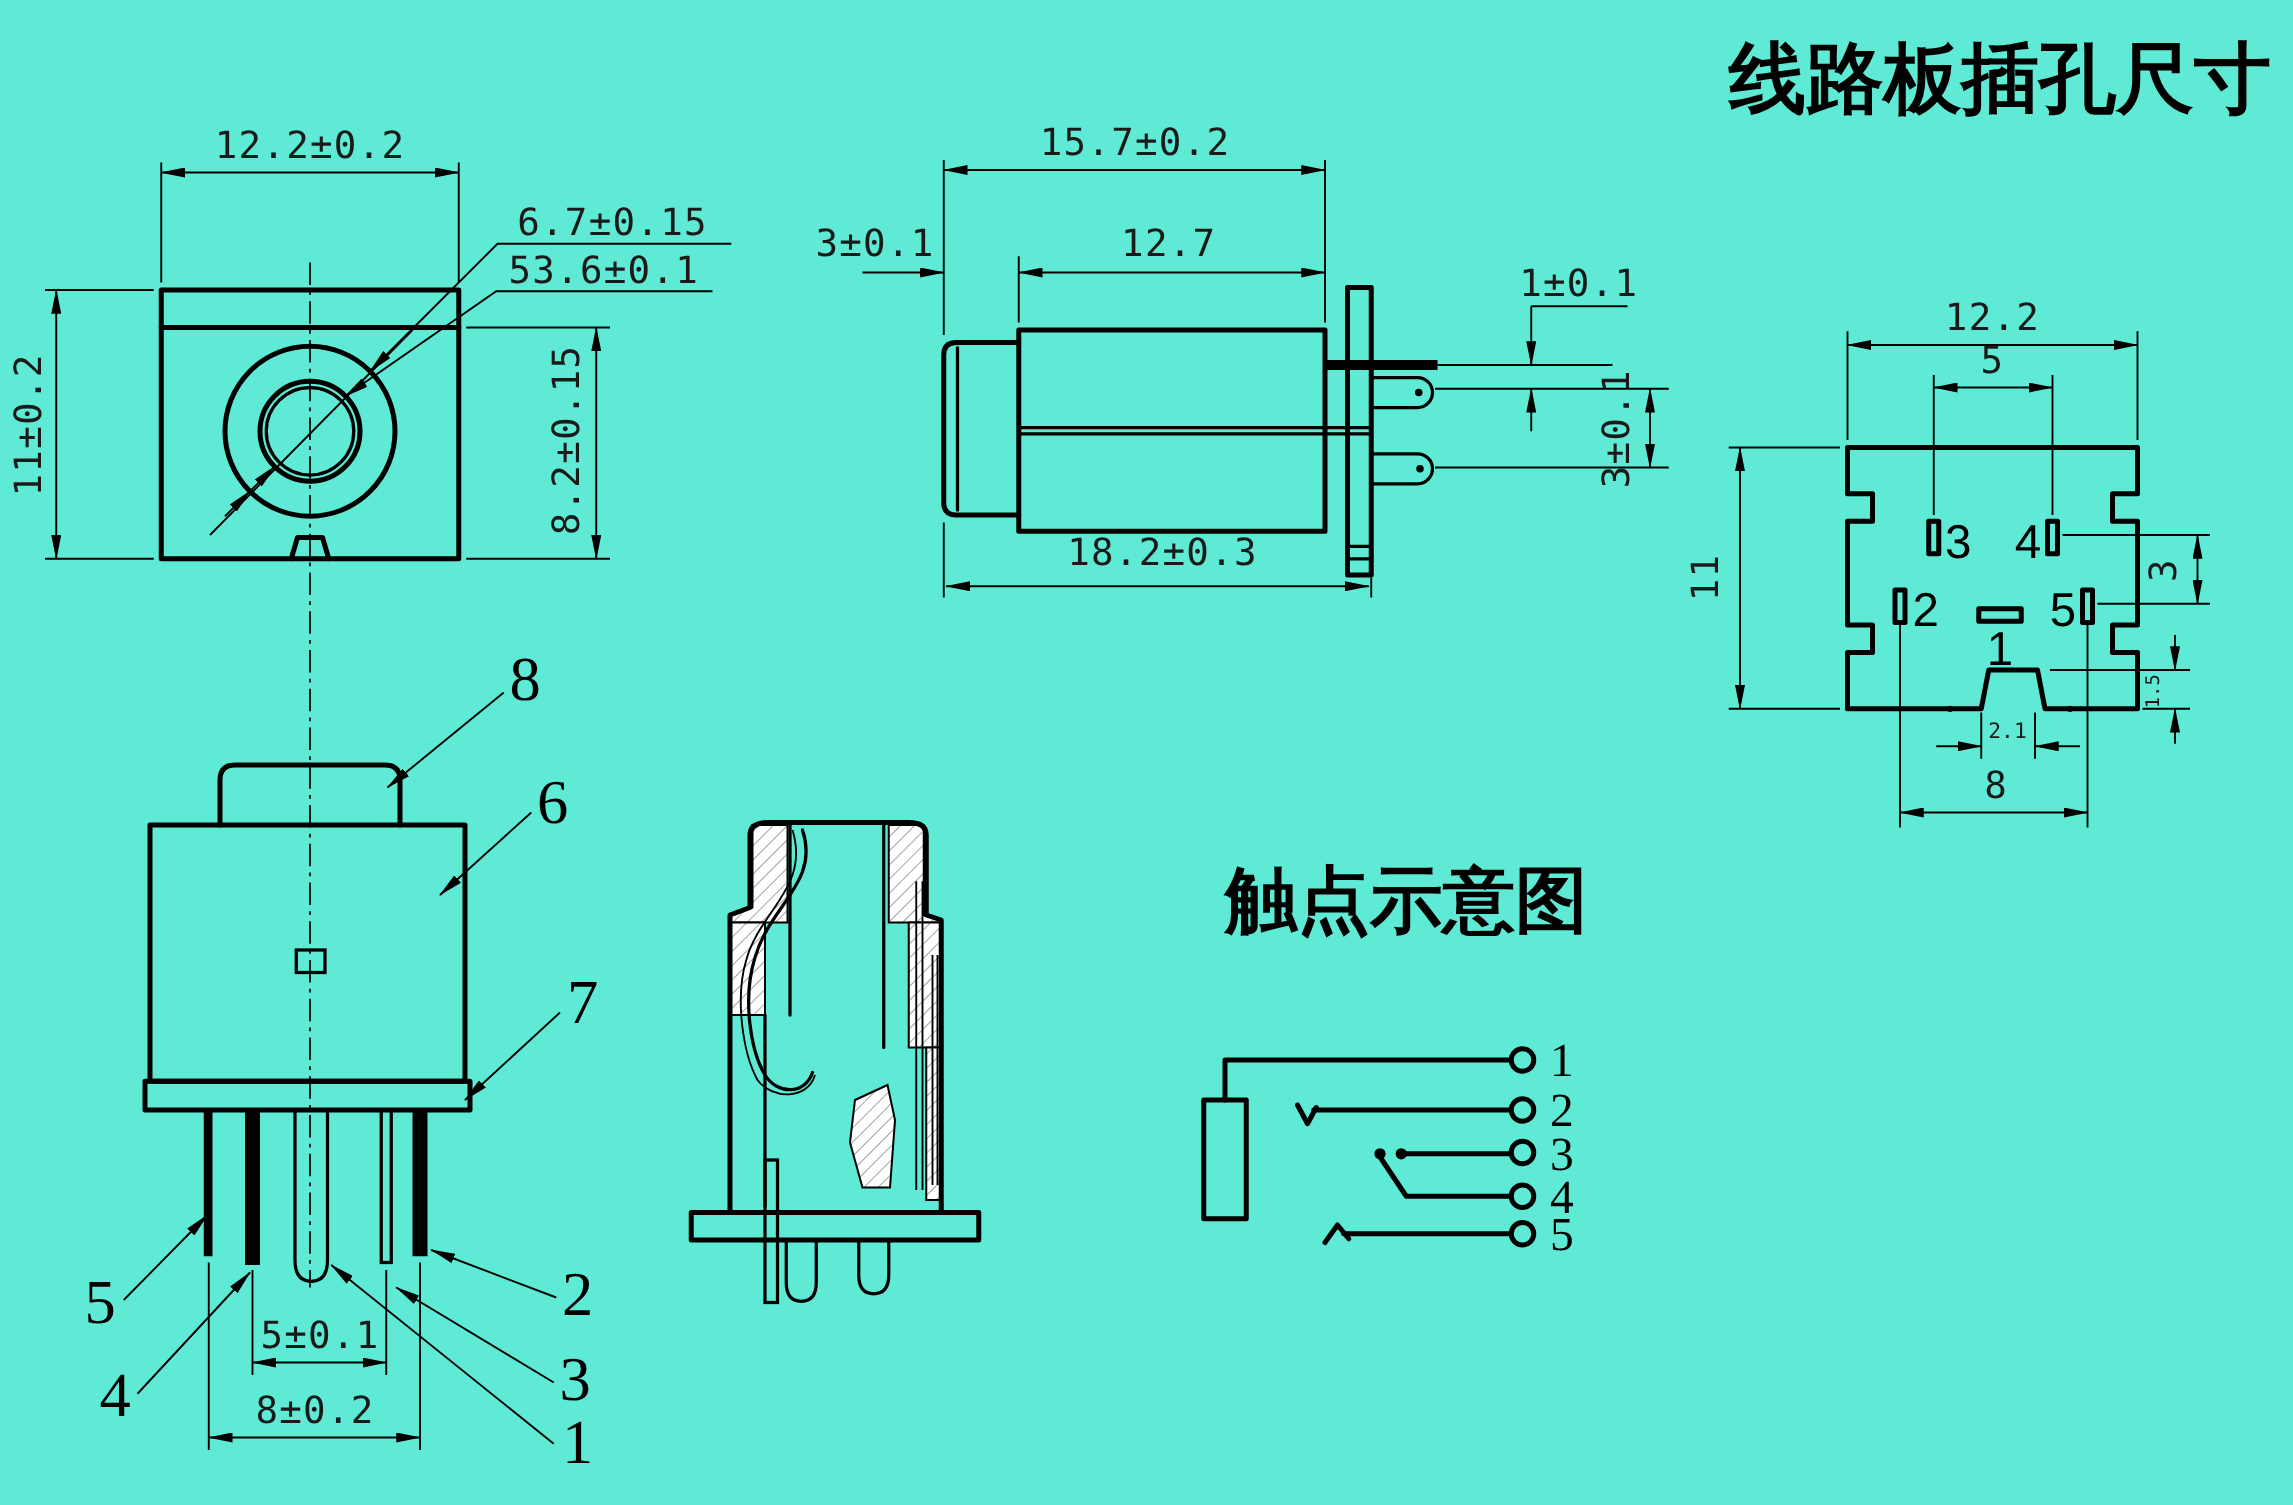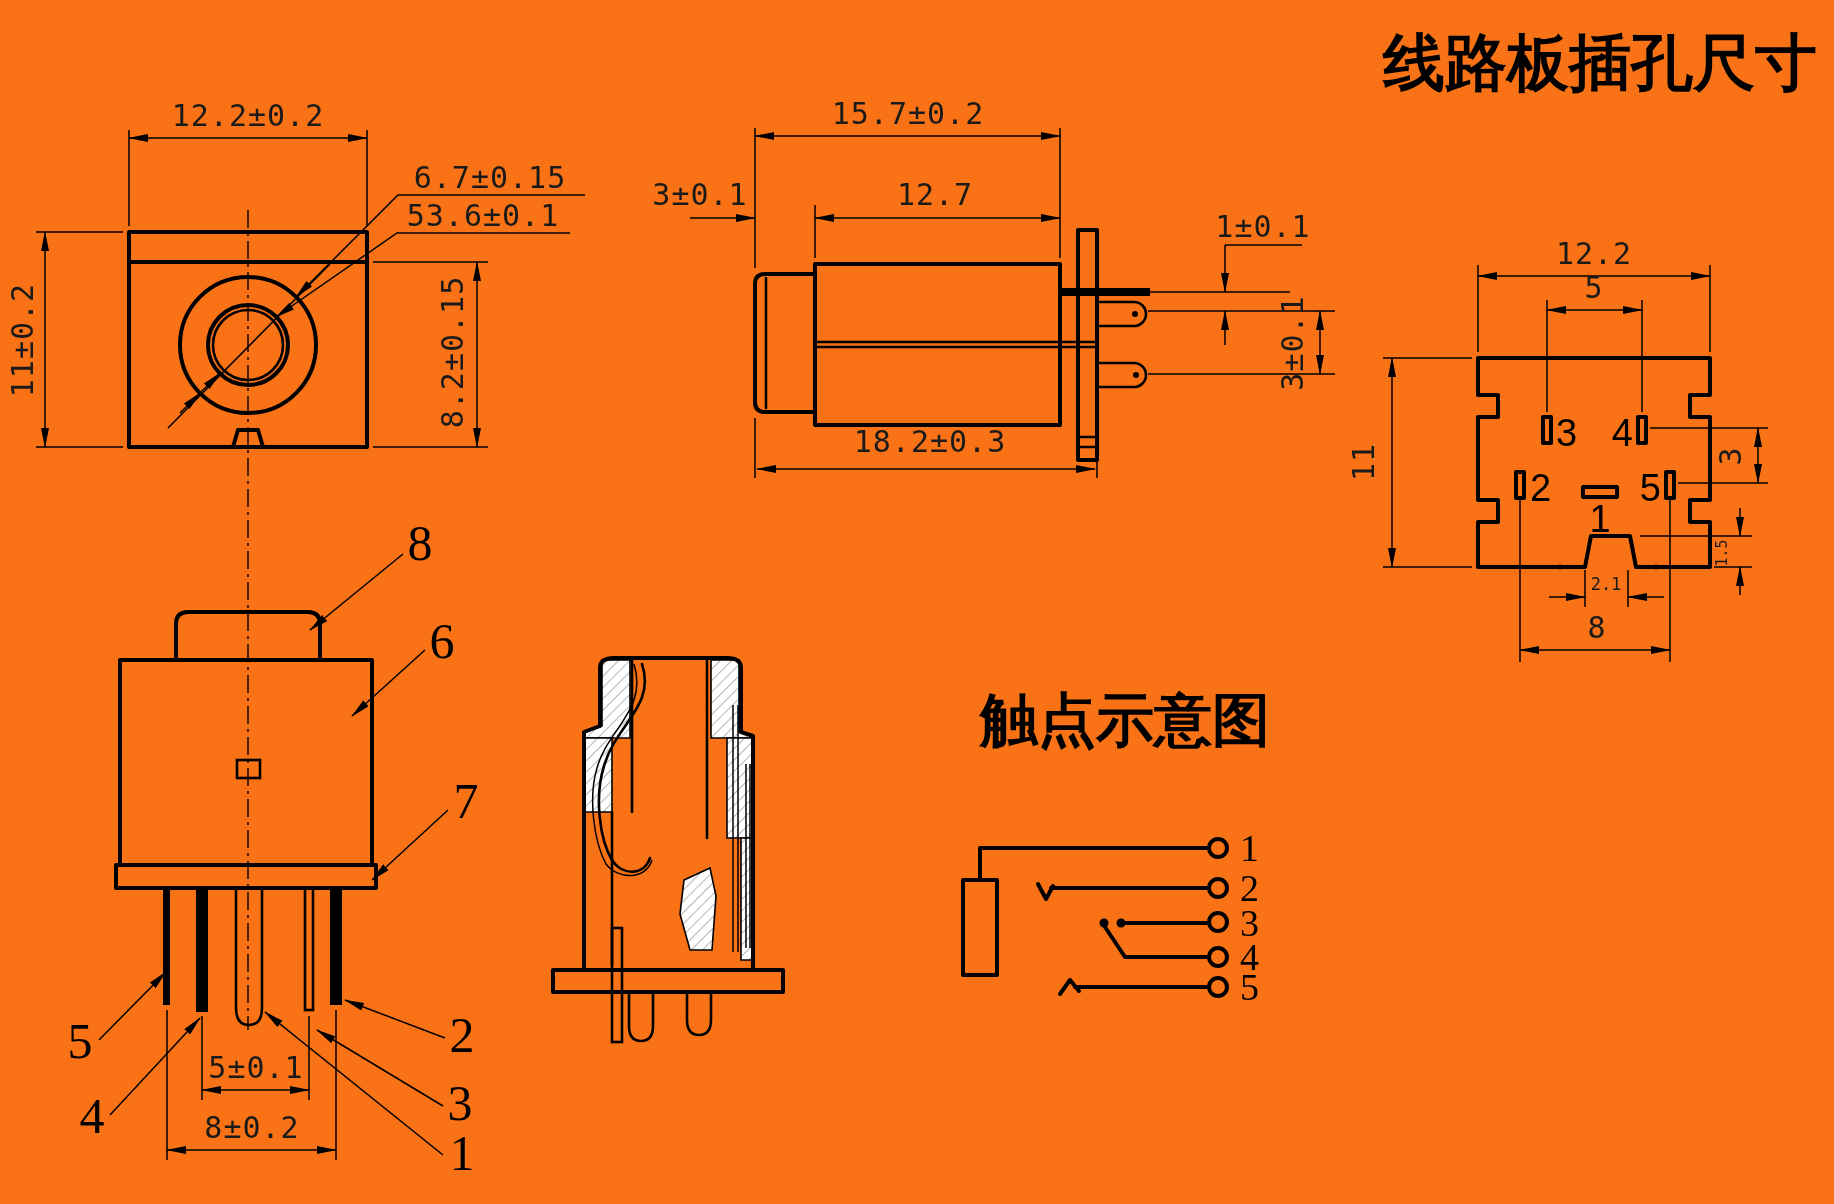--- a/index.html
+++ b/index.html
@@ -1,16 +1,16 @@
 <!DOCTYPE html>
 <html><head>
 <meta charset="utf-8">
 <style>
   html,body{margin:0;padding:0;background:#fff;}
-  .stage{position:relative;width:1834px;height:1204px;background:#f97316;overflow:hidden;}
+  .stage{position:relative;width:1834px;height:1204px;background:#5eead4;overflow:hidden;}
   svg{display:block;}
   
   .thick{stroke:#000;stroke-width:4;fill:none;stroke-linecap:round;stroke-linejoin:round;}
   .med{stroke:#000;stroke-width:2.6;fill:none;stroke-linecap:round;}
   .thin{stroke:#000;stroke-width:1.5;fill:none;}
   .dash{stroke:#000;stroke-width:1.4;fill:none;stroke-dasharray:18 5 3 5;}
   .solidfill{fill:#000;stroke:none;}
   .hatched{fill:url(#hat);stroke:#000;stroke-width:1.6;}
   
   .dim{font-family:"DejaVu Sans Mono","Liberation Mono",monospace;font-size:30px;fill:#1a1a1a;letter-spacing:1px;}

